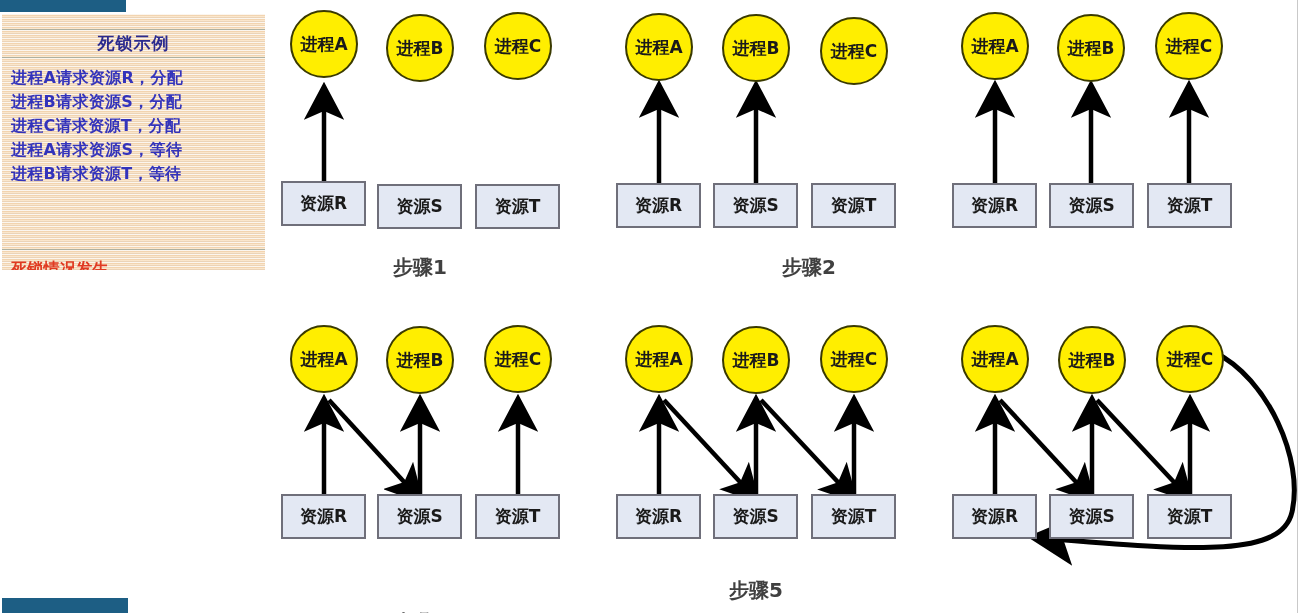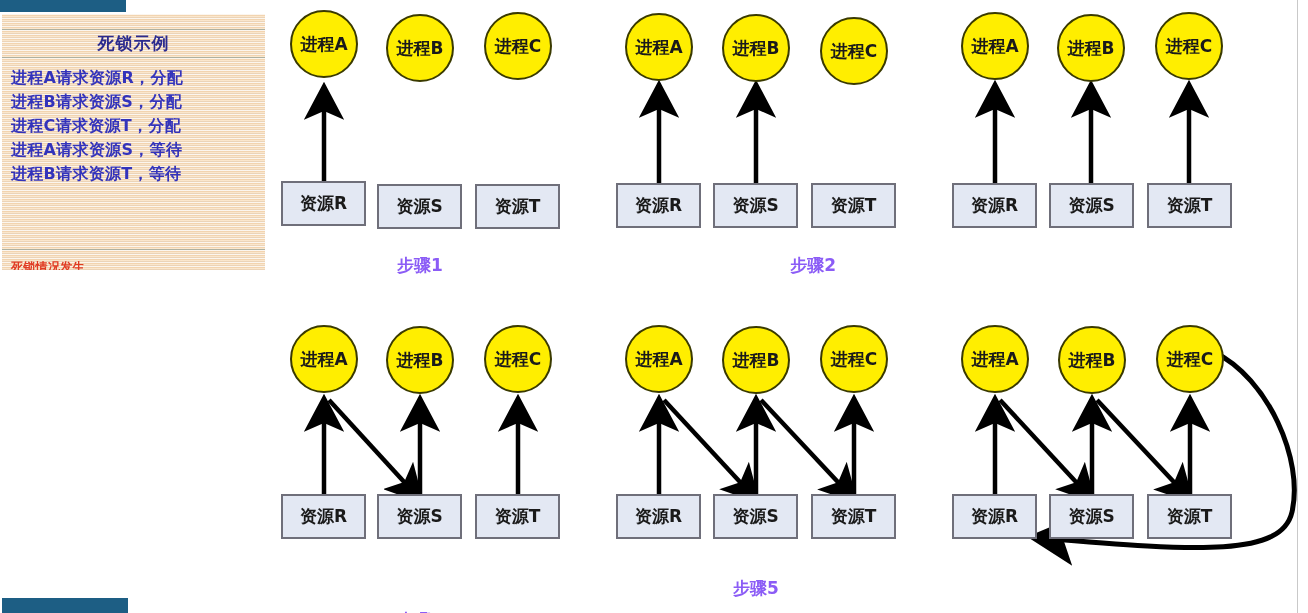--- a/index.html
+++ b/index.html
@@ -51,21 +51,21 @@
     font-family:"DejaVu Sans","Liberation Sans",sans-serif;
     font-size:17px;font-weight:bold;color:#2b2b8f;letter-spacing:1px;
   }
   #legend-list{position:absolute;left:9px;top:52px;width:250px;}
   #legend-list .li{
     font-size:16px;font-weight:bold;color:#3333bb;
     line-height:24px;white-space:nowrap;letter-spacing:.3px;
   }
   #legend-note{
     position:absolute;left:9px;top:245px;
-    font-size:12px;font-weight:bold;color:#e03a22;letter-spacing:.3px;
+    font-size:16px;font-weight:bold;color:#e03a22;letter-spacing:.3px;
   }
 
   
   #edge-line{position:absolute;left:1297px;top:0;width:1px;height:613px;background:#c9c9c9;}
 
   
   .panel{position:absolute;}
   .circle{
     position:absolute;width:68px;height:68px;border-radius:50%;
     background:#ffee00;border:2px solid #3a3a00;
@@ -79,21 +79,21 @@
     position:absolute;width:85px;height:45px;
     background:#e3e8f3;border:2px solid #6f6f7a;
     box-sizing:border-box;
     display:flex;align-items:center;justify-content:center;
     font-size:17px;font-weight:bold;color:#1a1a1a;
     font-family:"DejaVu Sans","Liberation Sans",sans-serif;
     white-space:nowrap;
   }
   .caption{
     position:absolute;width:160px;text-align:center;
-    font-size:17px;font-weight:bold;color:#8b5cf6;
+    font-size:20px;font-weight:bold;color:#404040;
     font-family:"DejaVu Sans","Liberation Sans",sans-serif;
   }
   svg.arrows{position:absolute;left:0;top:0;overflow:visible;pointer-events:none;}
 </style>
 </head>
 <body>
 
 <div id="stage">
 
   <div class="tex" id="tex-top"></div>

